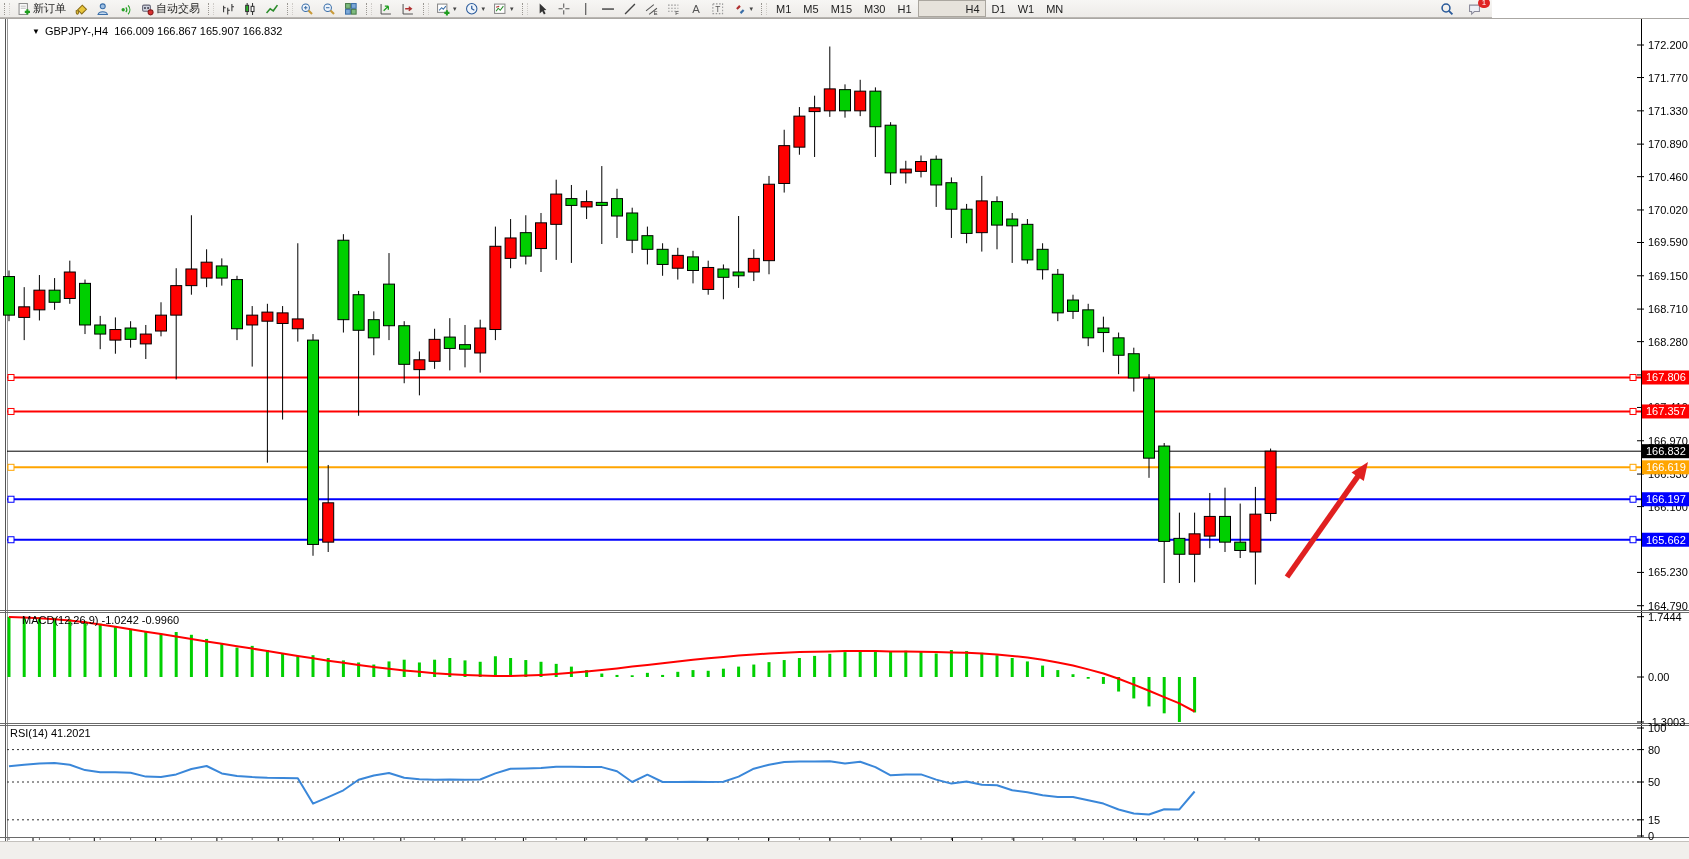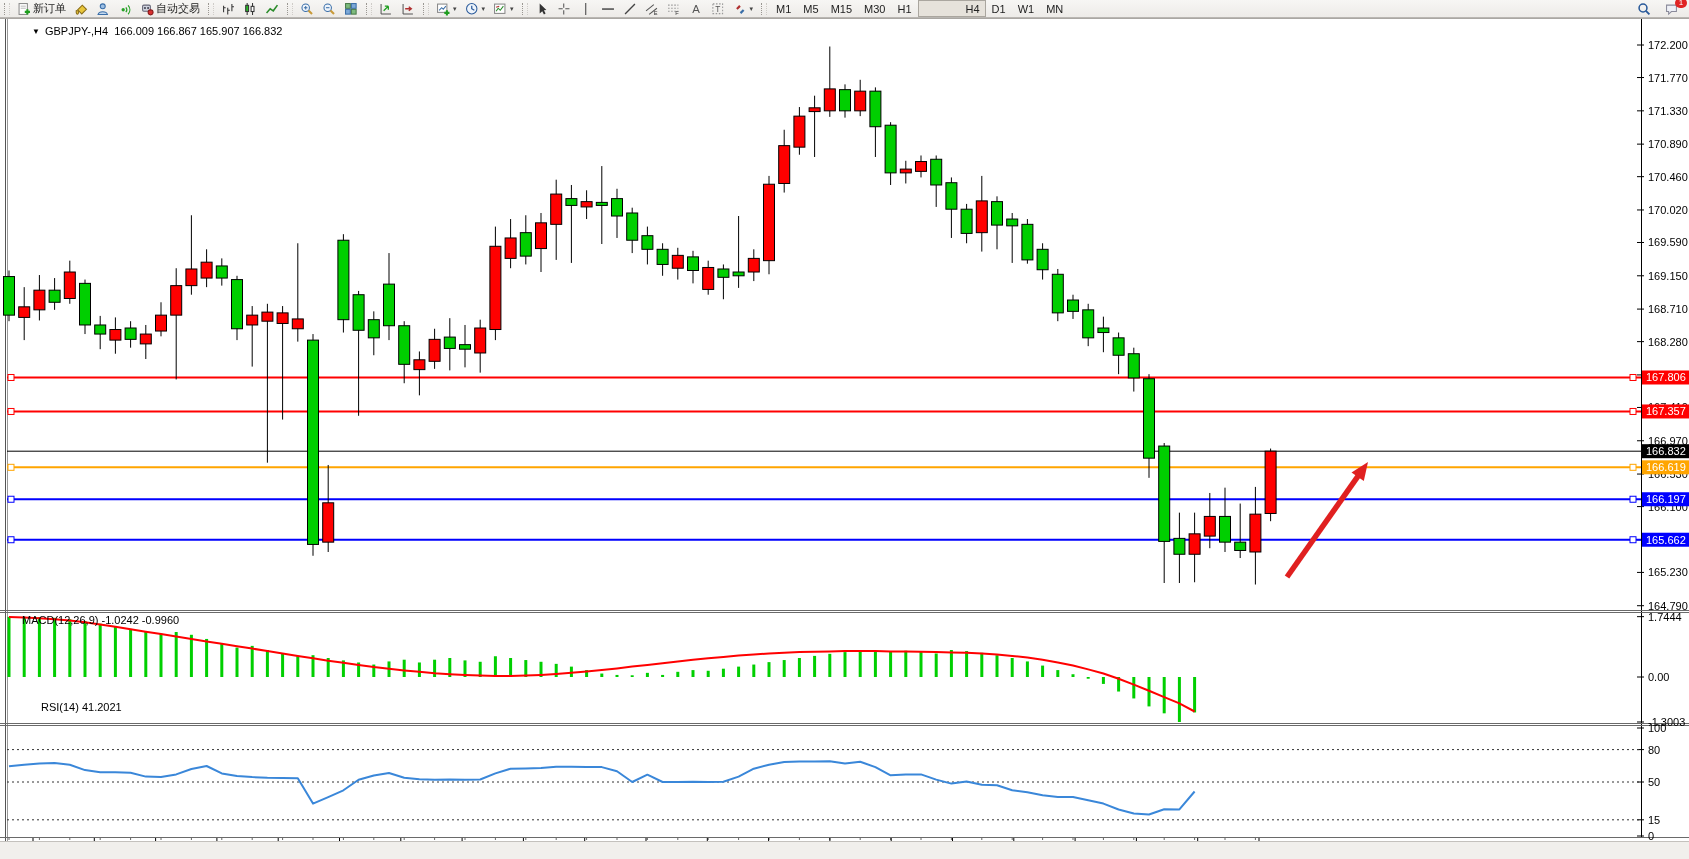--- a/index.html
+++ b/index.html
@@ -1,38 +1,38 @@
 <!DOCTYPE html>
 <html><head>
 <meta charset="utf-8">
 <style>
   html,body{margin:0;padding:0;background:#fff;font-family:"Liberation Sans",sans-serif;}
   #app{position:relative;width:1689px;height:859px;overflow:hidden;background:#fff;}
   
-  #toolbar{position:absolute;left:0;top:0;width:1689px;height:17px;background:linear-gradient(#f7f6f4,#edebe8);
+  #toolbar{position:absolute;left:0;top:0;width:1492px;height:17px;background:linear-gradient(#f7f6f4,#edebe8);
     border-bottom:1px solid #b9b6b2;display:flex;align-items:center;font-size:11px;color:#222;z-index:5;}
   .tb-grip{width:4px;height:12px;margin:0 3px 0 4px;border-left:1px dotted #9a9792;border-right:1px dotted #cfccc8;}
   .tb-btn{display:flex;align-items:center;gap:2px;height:15px;padding:0 3px;border:1px solid transparent;cursor:default;}
   .tb-btn.active{background:#e6e2db;border:1px solid #aaa69f;padding-left:47px;}
   .tb-btn svg{display:block;}
   .tb-label{white-space:nowrap;}
   .tb-caret{font-size:7px;color:#444;margin-left:1px;}
   .tb-tf{padding:0 5px;height:15px;display:flex;align-items:center;}
   #tb-right{margin-left:auto;display:flex;align-items:center;margin-right:6px;gap:6px;}
   .badge{position:relative;}
   .badge .badge-num{position:absolute;right:-5px;top:-3px;background:#e02424;color:#fff;border-radius:7px;
     font-size:8px;line-height:10px;min-width:10px;text-align:center;padding:0 1px;}
   
   #chart{position:absolute;left:0;top:17px;width:1689px;height:842px;background:#fff;}
   #chart-svg{position:absolute;left:0;top:-17px;}
   .overlay{position:absolute;color:#000;font-size:11px;white-space:nowrap;z-index:3;}
   #chart-title{left:10px;top:8px;margin-left:22px;}
   #chart-title .tri{display:inline-block;font-size:8px;vertical-align:1px;margin-right:5px;}
   #macd-label{left:10px;top:597px;margin-left:12px;}
-  #rsi-label{left:10px;top:684px;margin-left:31px;}
+  #rsi-label{left:10px;top:710px;}
   #bottom-strip{position:absolute;left:0;top:841px;width:1689px;height:18px;background:#f1efec;border-top:1px solid #c4c1bd;z-index:1;}
 </style>
 </head>
 <body>
 
 <div id="app">
   <div id="toolbar">
       <span class="tb-grip"></span>
       <div class="tb-btn">
         <svg width="14" height="14" viewBox="0 0 13.5 13.5">

